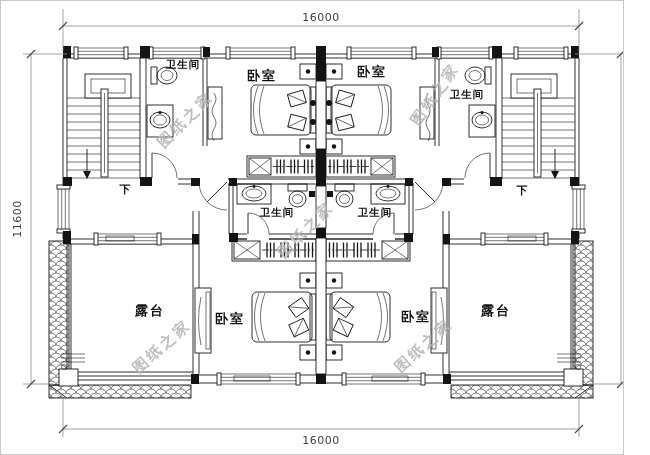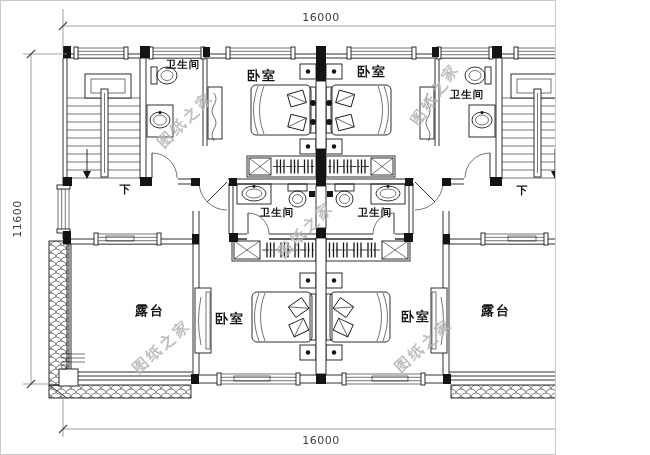--- a/index.html
+++ b/index.html
@@ -1,17 +1,17 @@
 <!DOCTYPE html>
 <html><head>
 <meta charset="utf-8">
 <style>
   html,body{margin:0;padding:0;background:#ffffff;}
   .page{
-    position:relative;width:556px;height:455px;background:#fff;
+    position:relative;width:624px;height:455px;background:#fff;
     border:1px solid #c9c9c9;box-sizing:border-box;overflow:hidden;
     font-family:"DejaVu Sans","Liberation Sans",sans-serif;
   }
   svg{position:absolute;left:0;top:0;}
   .ln{stroke:#1a1a1a;stroke-width:0.9;fill:none;}
   .thin{stroke:#1a1a1a;stroke-width:0.6;fill:none;}
   .blk{fill:#141414;stroke:none;}
   .wht{fill:#ffffff;stroke:#1a1a1a;stroke-width:0.9;}
   .erase{fill:#ffffff;stroke:none;}
   .dim{stroke:#8a8a8a;stroke-width:0.8;fill:none;}

